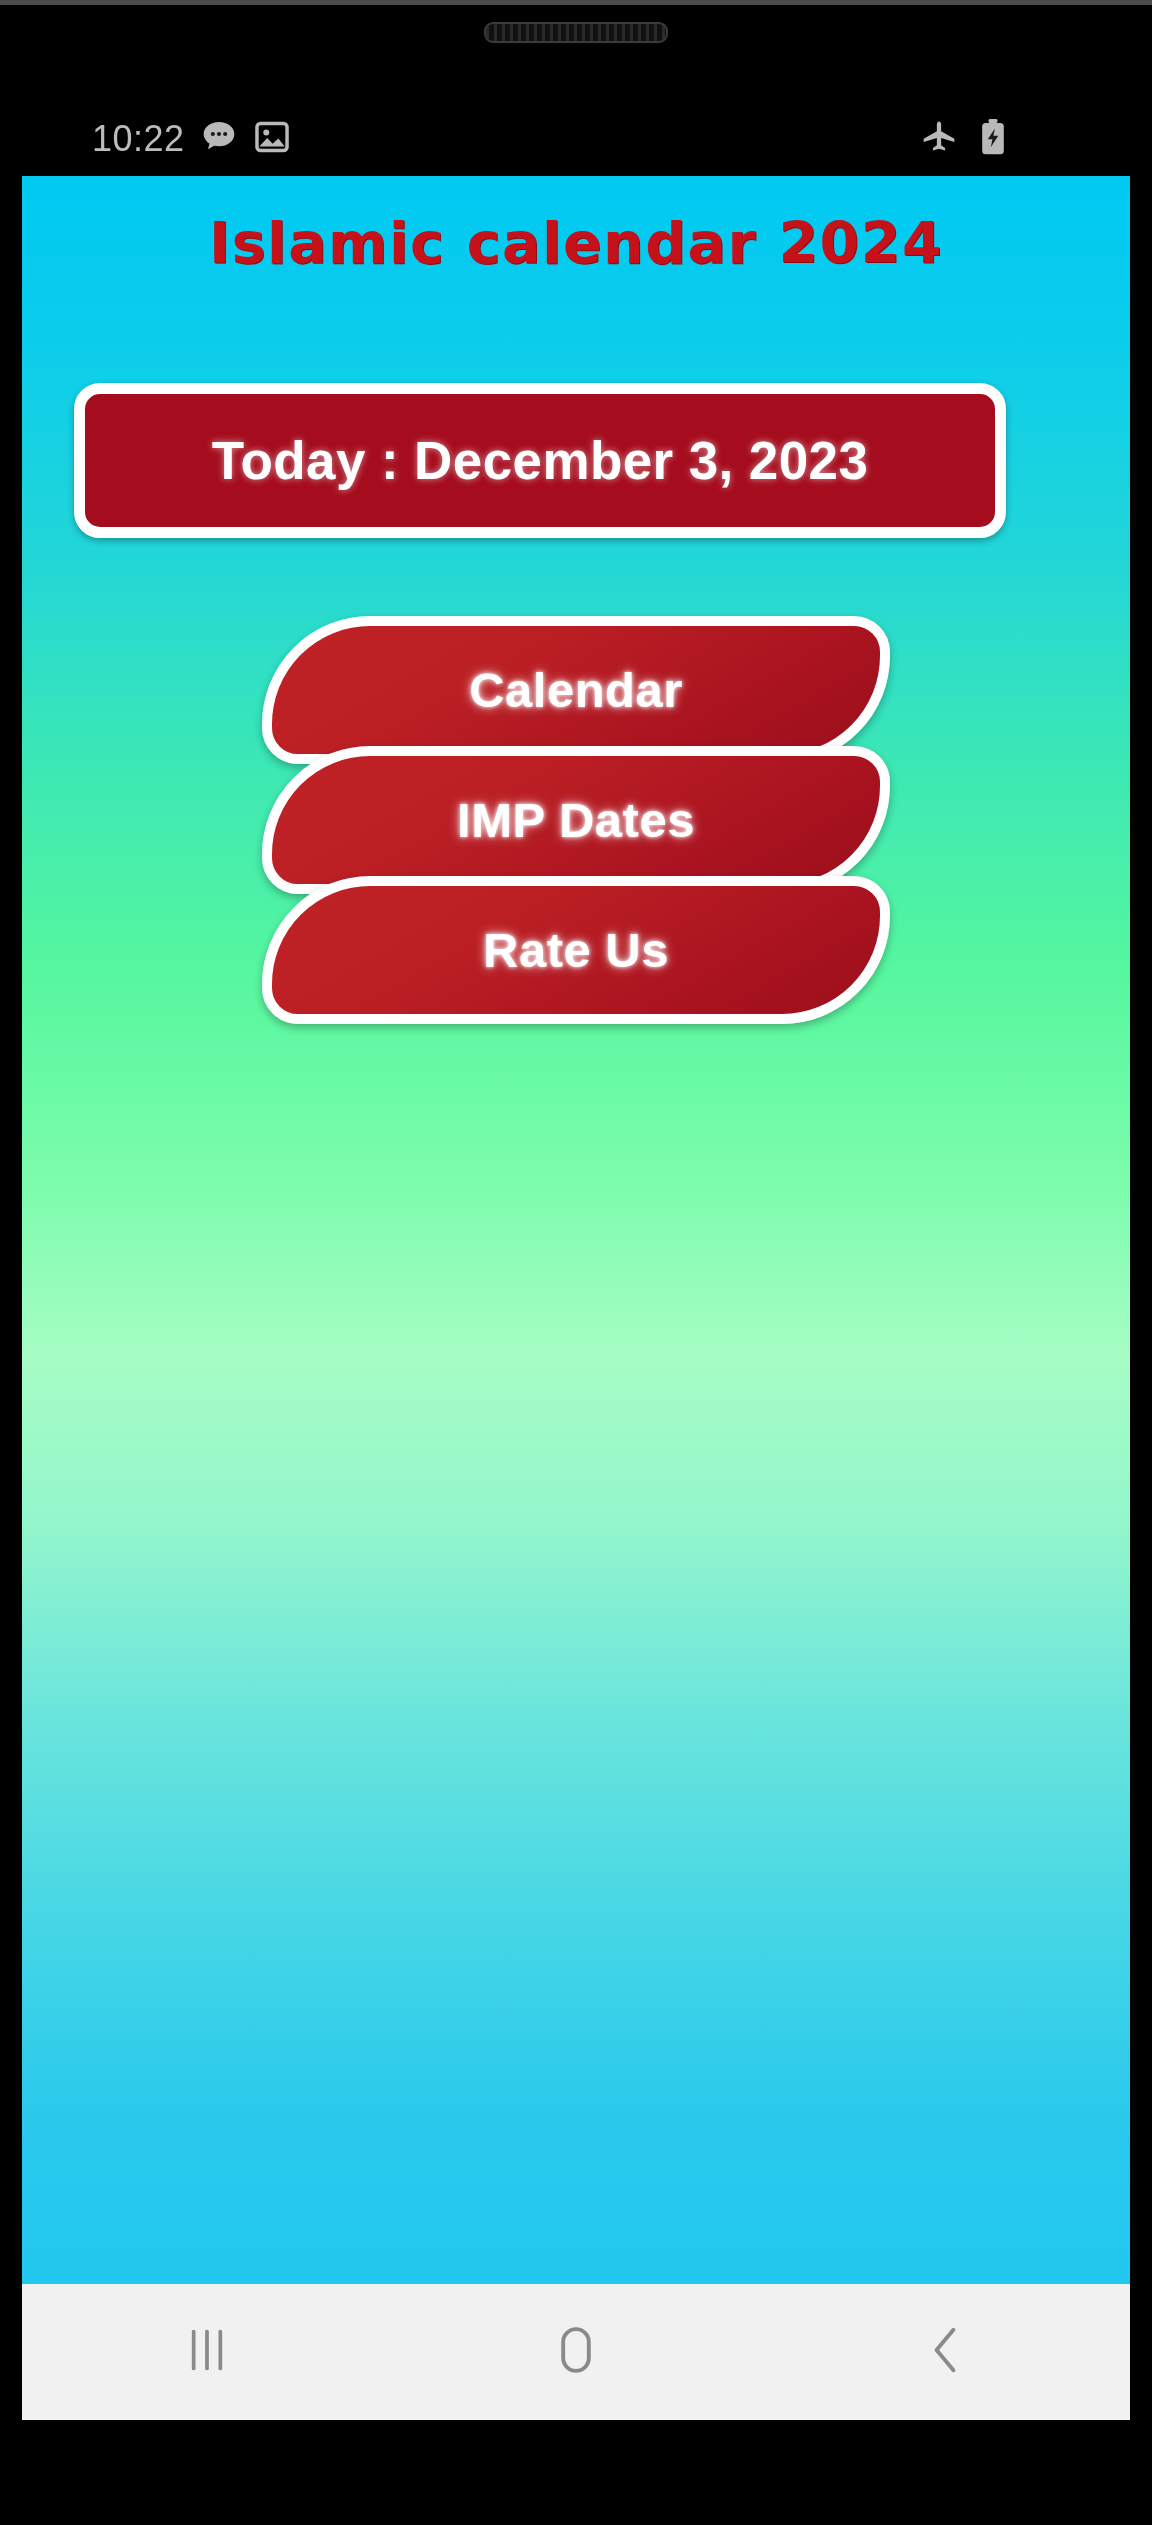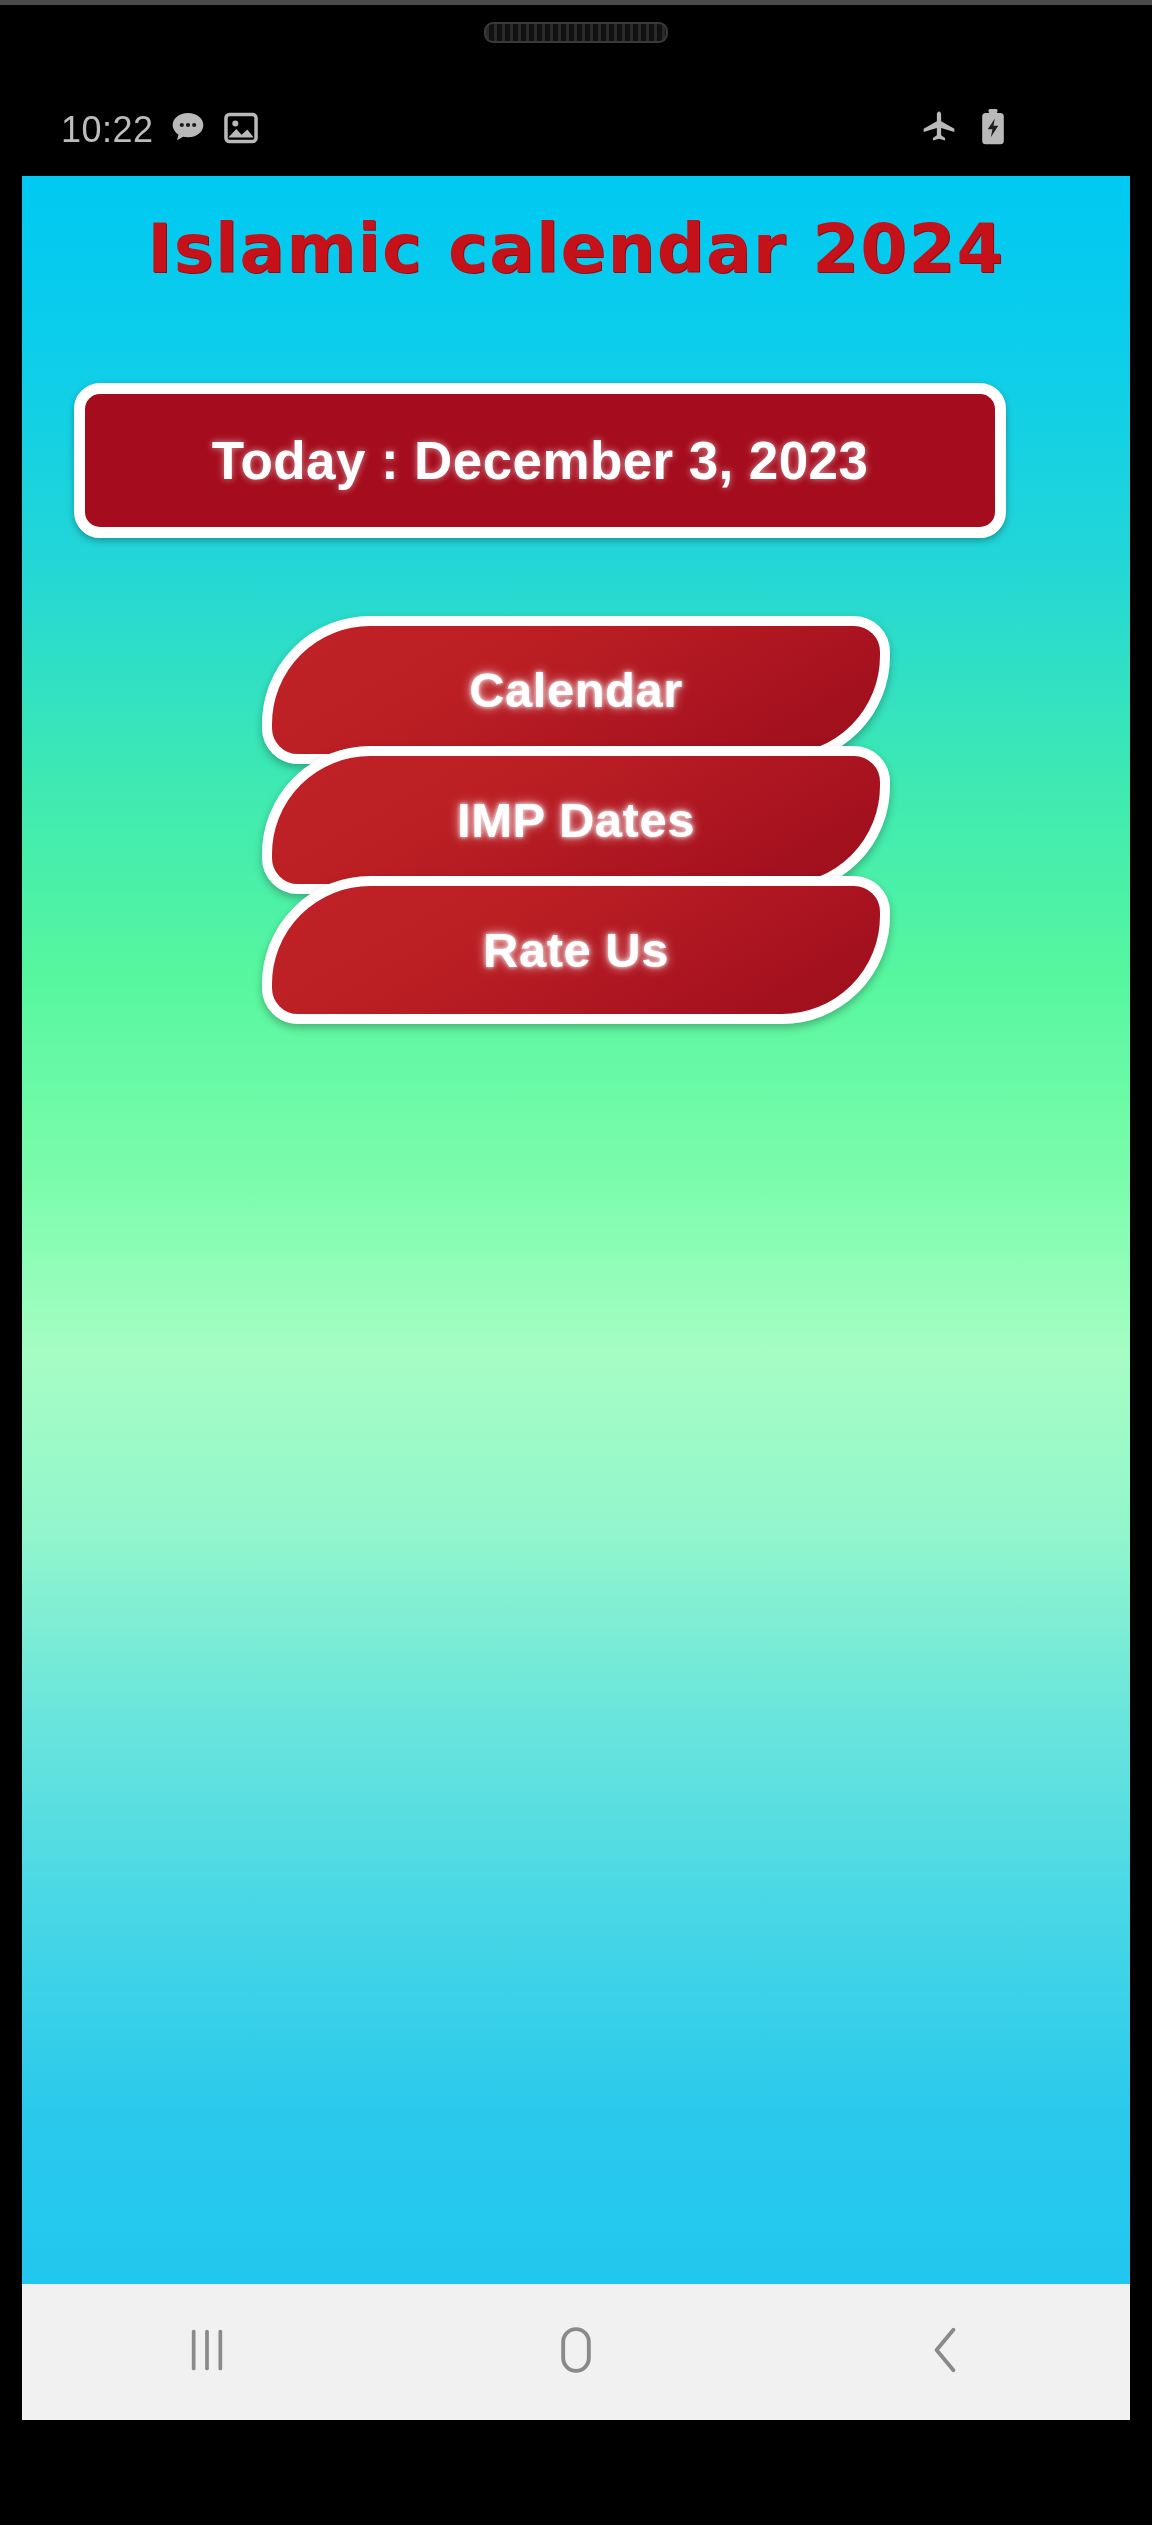--- a/index.html
+++ b/index.html
@@ -47,24 +47,24 @@
 
   
   #statusbar {
     position: absolute;
     top: 108px;
     left: 0;
     width: 1068px;
     height: 62px;
     color: #b9b9b9;
     display: flex;
-    align-items: flex-start;
+    align-items: center;
     justify-content: space-between;
     box-sizing: border-box;
-    padding: 0 58px 0 61px;
+    padding: 0 58px 0 92px;
   }
   .sb-left {
     display: flex;
     align-items: center;
     gap: 14px;
   }
   #sb-clock {
     font-size: 36px;
     letter-spacing: 0.5px;
     color: #bcbcbc;
@@ -108,21 +108,21 @@
 
   
   #app-title {
     position: absolute;
     top: 34px;
     left: 0;
     width: 1108px;
     text-align: center;
     font-family: "DejaVu Sans", sans-serif;
     font-weight: bold;
-    font-size: 67px;
+    font-size: 57px;
     color: #c5121a;
     letter-spacing: 1.5px;
     text-shadow: 1px 1px 0 #8d0c12;
   }
 
   
   #today-banner {
     position: absolute;
     top: 207px;
     left: 52px;

